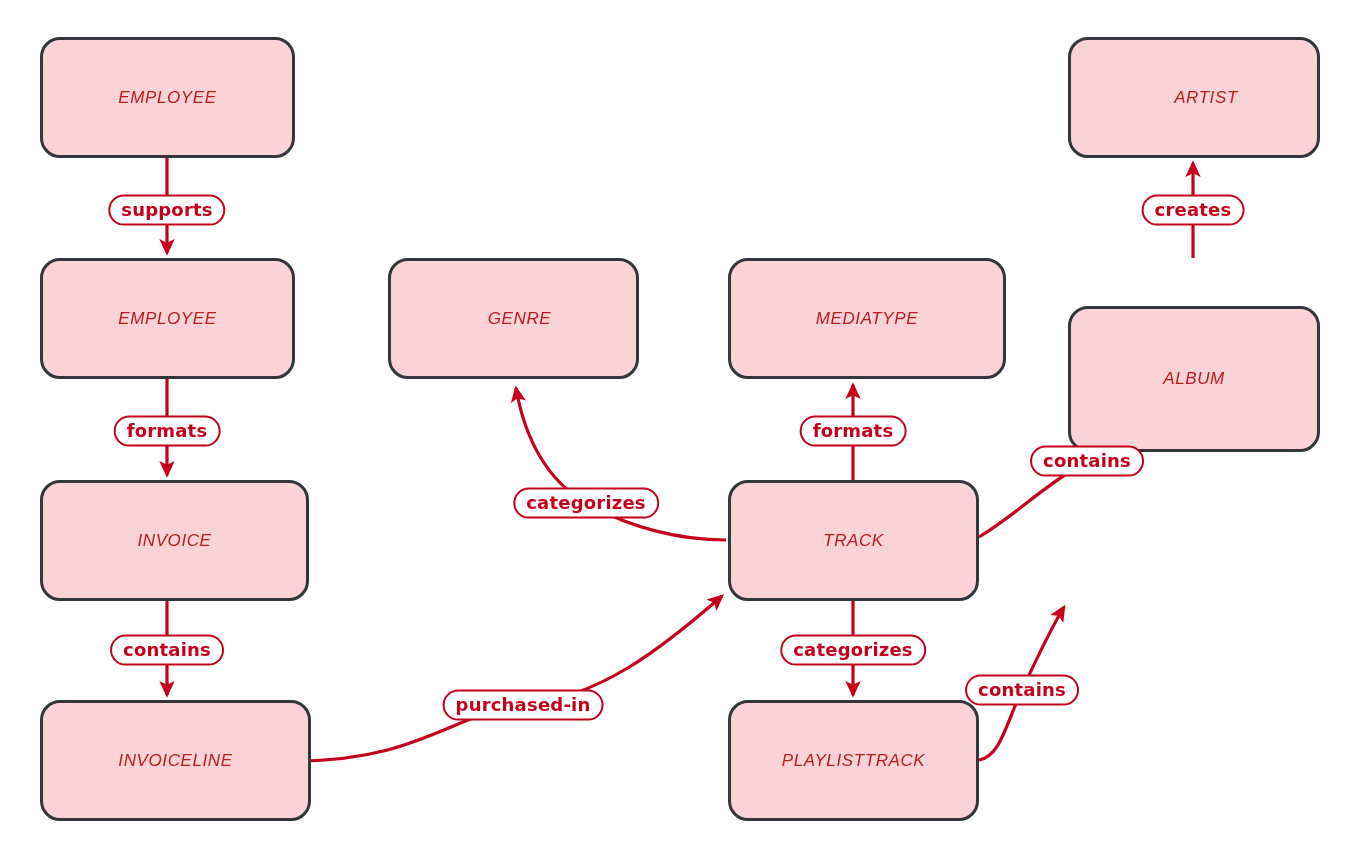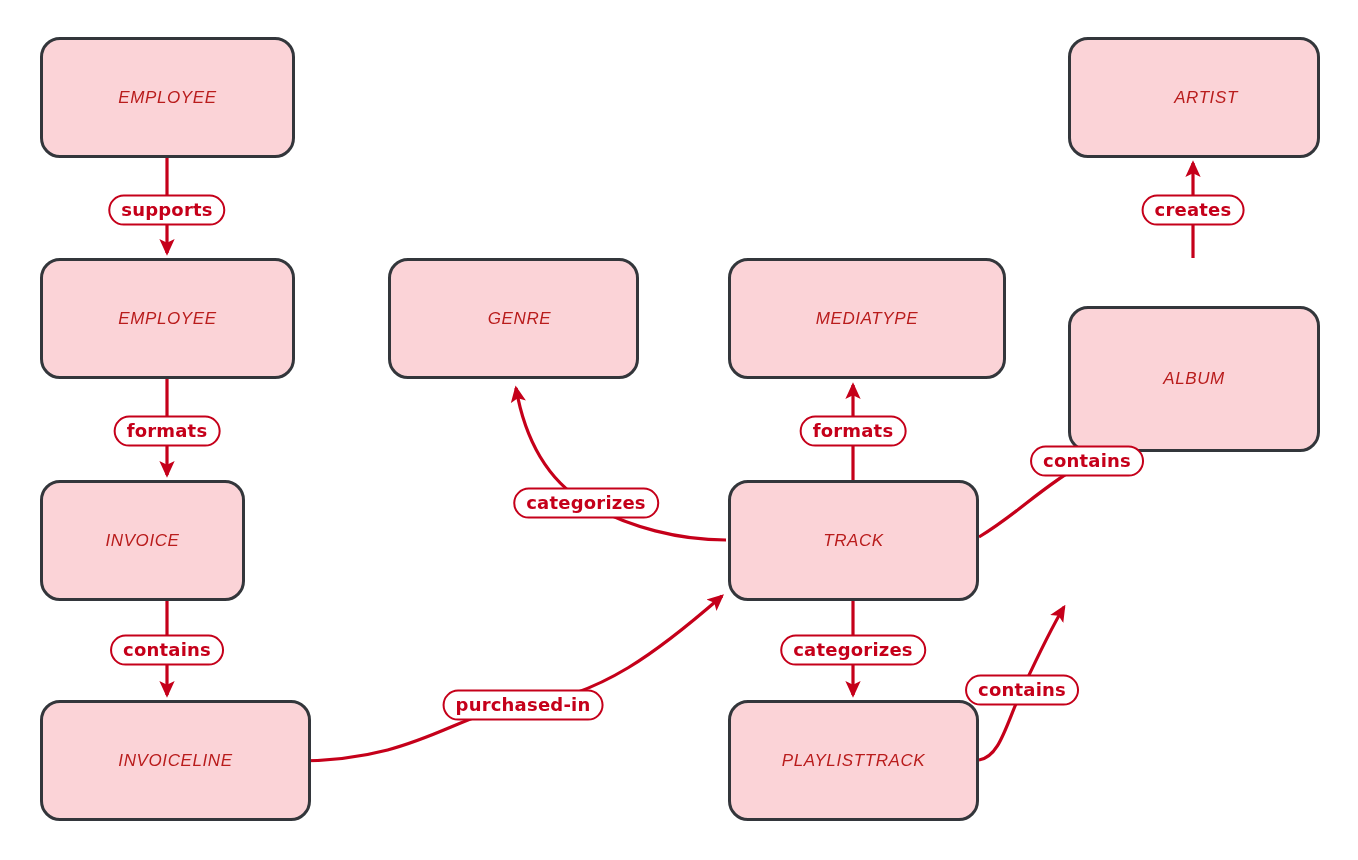--- a/index.html
+++ b/index.html
@@ -99,21 +99,21 @@
   </svg>
 
   <div class="node" style="left:40px; top:37px; width:255px; height:121px;">
     <span class="node-label">EMPLOYEE</span>
   </div>
 
   <div class="node" style="left:40px; top:258px; width:255px; height:121px;">
     <span class="node-label">EMPLOYEE</span>
   </div>
 
-  <div class="node" style="left:40px; top:480px; width:205px; height:121px;">
+  <div class="node" style="left:40px; top:480px; width:269px; height:121px;">
     <span class="node-label">INVOICE</span>
   </div>
 
   <div class="node" style="left:40px; top:700px; width:271px; height:121px;">
     <span class="node-label">INVOICELINE</span>
   </div>
 
   <div class="node" style="left:388px; top:258px; width:251px; height:121px;padding-left:12px;">
     <span class="node-label">GENRE</span>
   </div>

